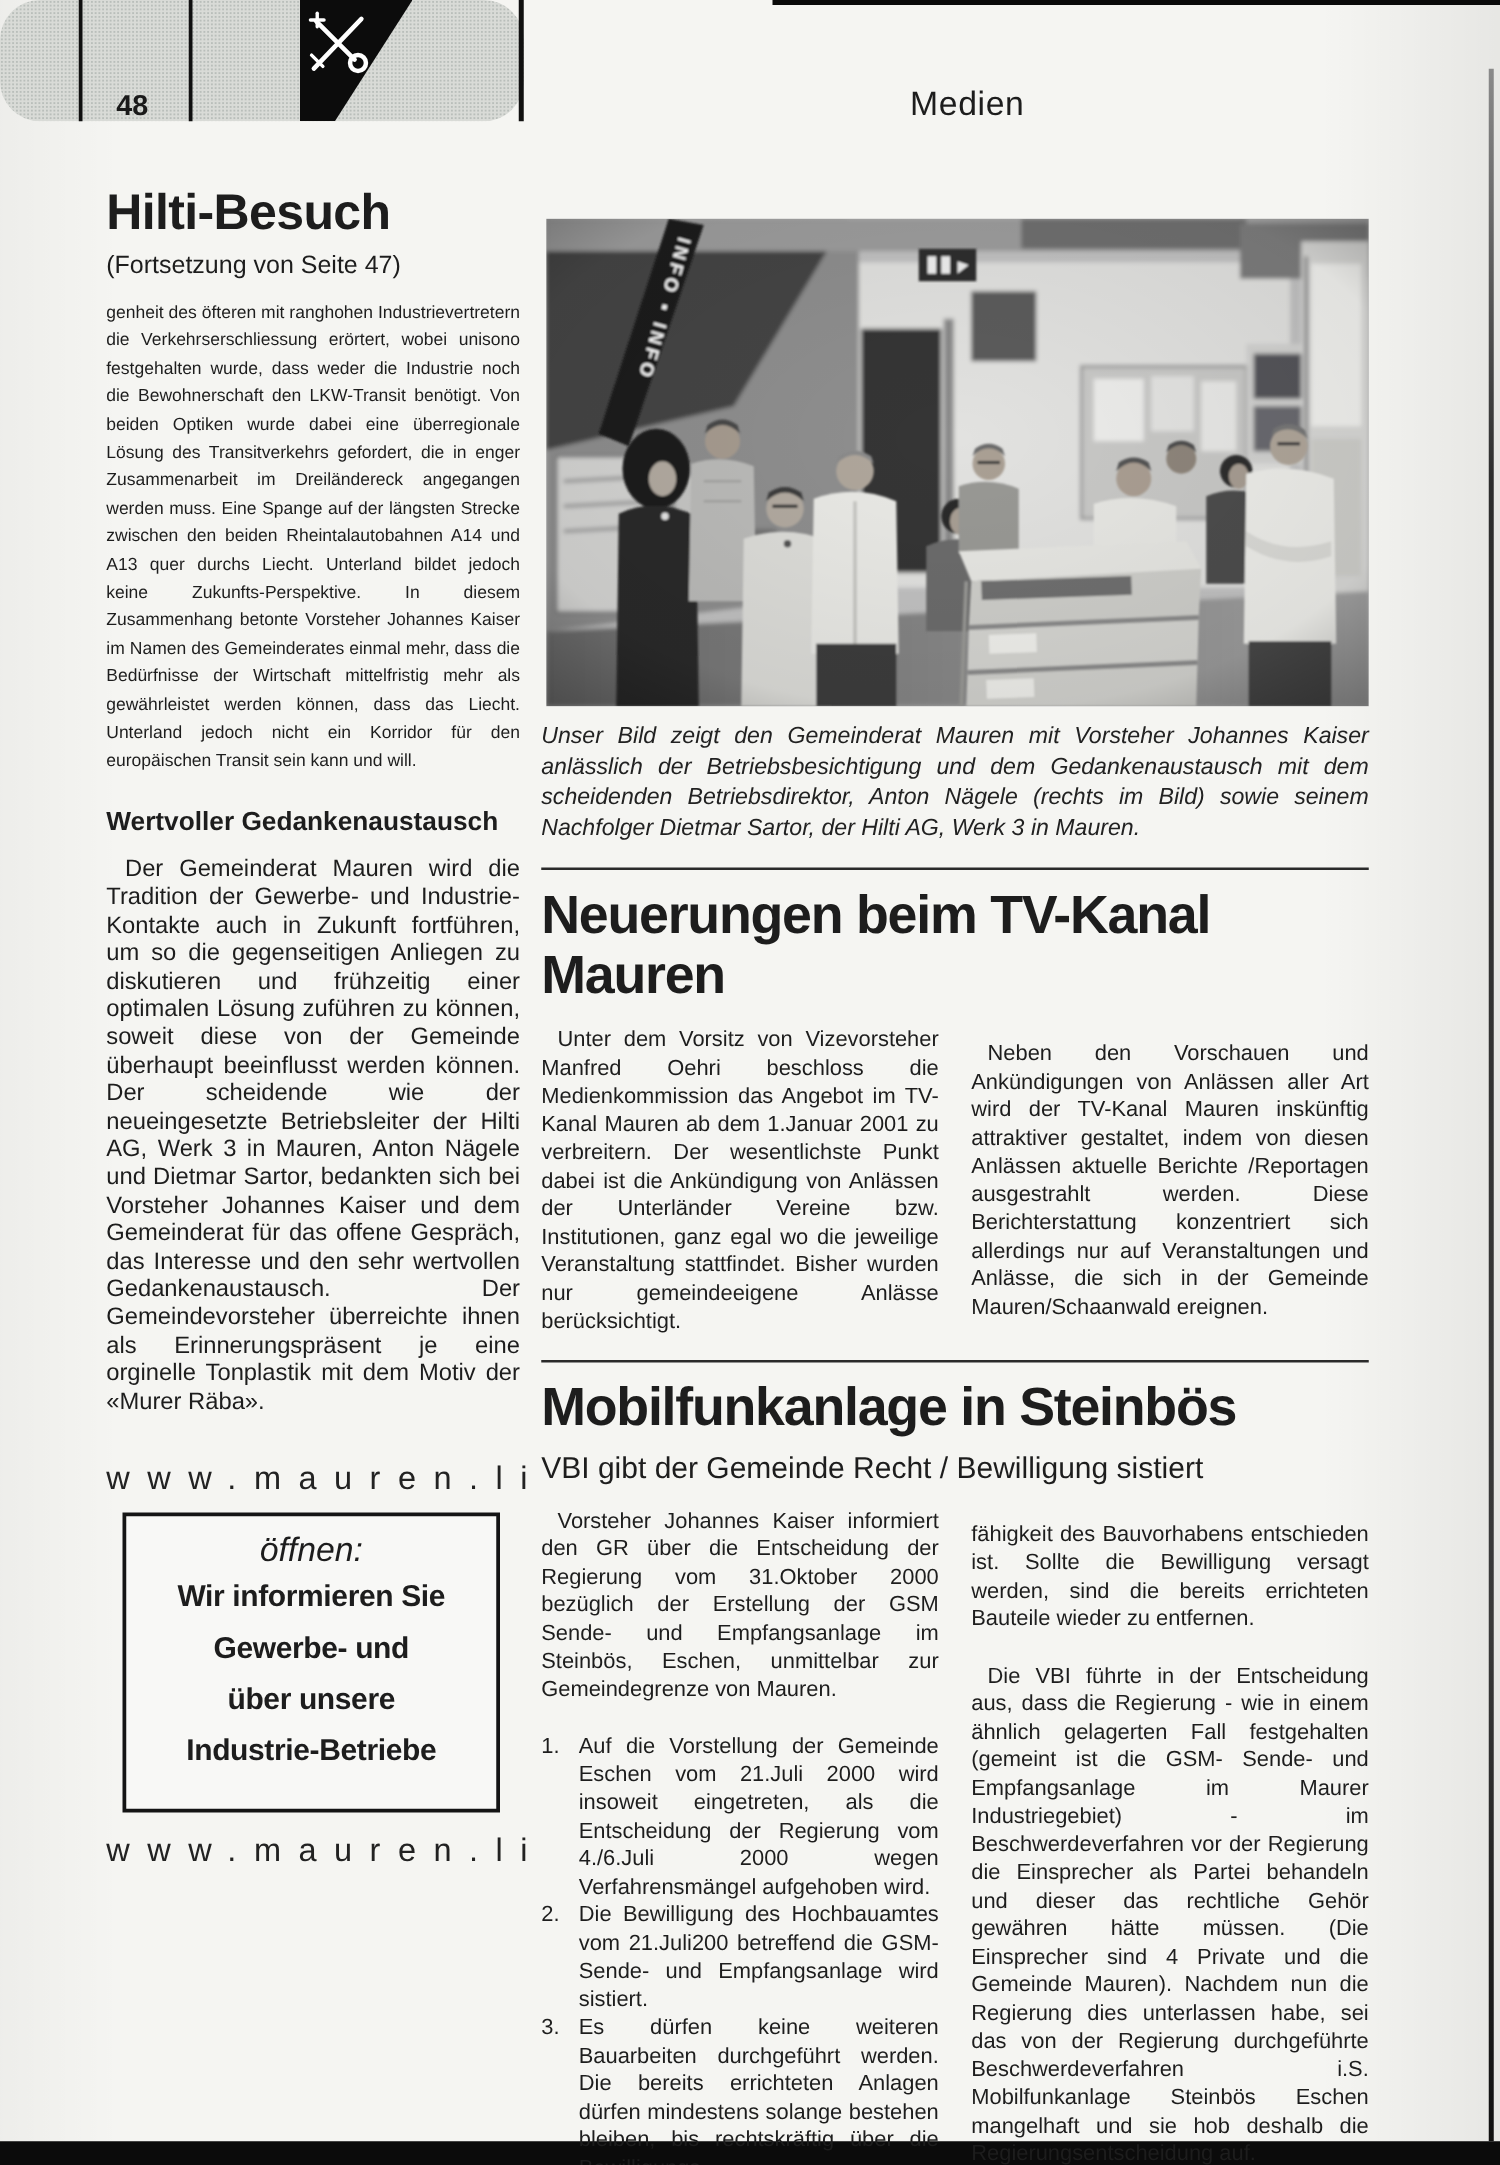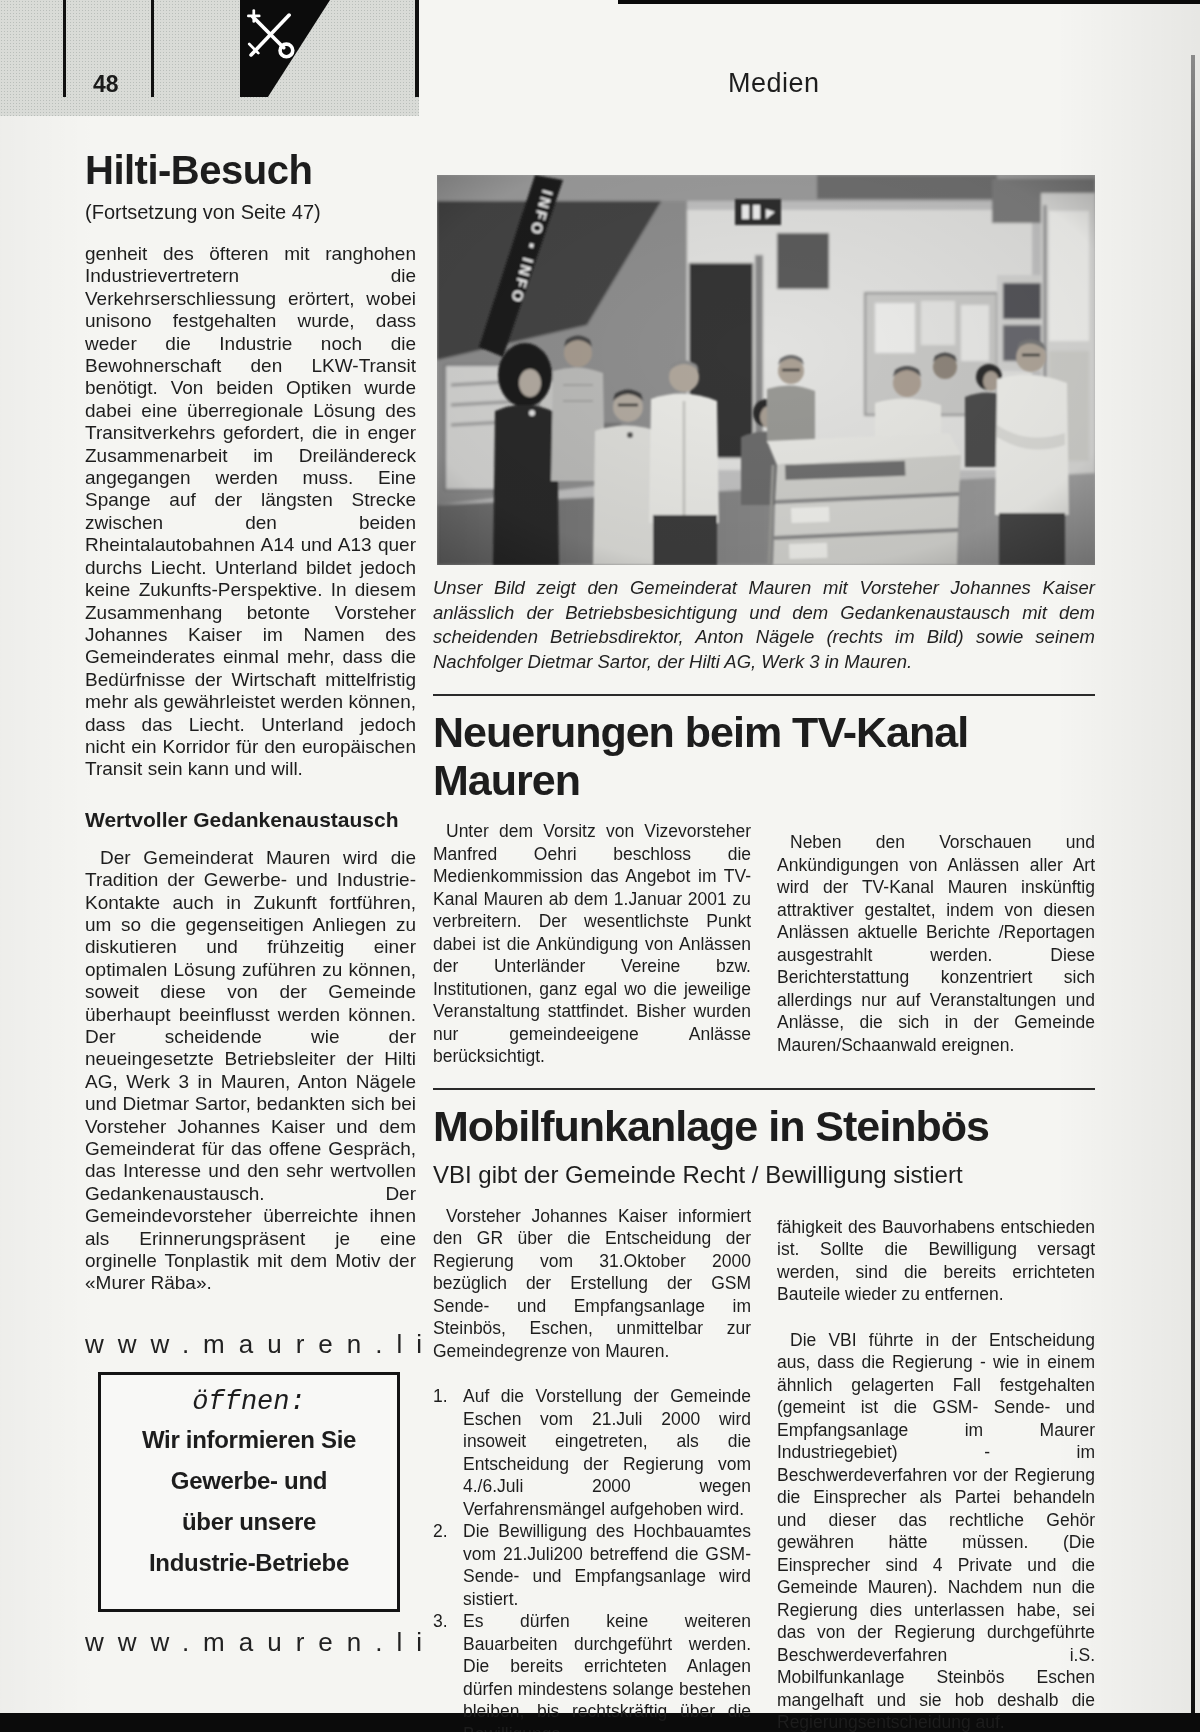--- a/index.html
+++ b/index.html
@@ -6,24 +6,25 @@
   .page{
     position:relative;width:1200px;height:1732px;margin:0 auto;
     background:#f5f5f2;
     background-image:linear-gradient(90deg, rgba(0,0,0,0.03), rgba(0,0,0,0) 8%, rgba(0,0,0,0) 88%, rgba(0,0,0,0.06));
     overflow:hidden;
     font-family:"Liberation Sans","DejaVu Sans",sans-serif;
     color:#1d1d1d;
   }
   
   .masthead-band{
-    position:absolute;left:0;top:0;width:419px;height:116px;
+    position:absolute;left:0;top:0;width:419px;height:97px;
     background-color:#d9dbd7;
     background-image:radial-gradient(#b9beba 0.9px, rgba(0,0,0,0) 1px);
     background-size:3px 3px;
+    border-radius:32px;
   }
   .band-line{position:absolute;top:0;height:97px;background:#101010;}
   .bl1{left:63px;width:3px}
   .bl2{left:151px;width:3px}
   .bl3{left:415px;width:4px}
   .crest-triangle{
     position:absolute;left:240px;top:0;width:90px;height:97px;background:#0c0c0c;
     clip-path:polygon(0 0,100% 0,31% 100%,0 100%);
   }
   .crest-triangle svg{position:absolute;left:2px;top:6px;}
@@ -31,27 +32,27 @@
   .section-title{position:absolute;left:728px;top:68px;font-size:27px;font-weight:normal;letter-spacing:0.5px;}
   .top-edge{position:absolute;left:618px;top:0;width:582px;height:4px;background:#0a0a0a;}
   .right-edge{position:absolute;left:1191px;top:55px;width:4px;height:1658px;
     background:linear-gradient(#8a8a8a,#2c2c2c 20%,#3a3a3a 75%,#101010);}
   .bottom-bar{position:absolute;left:0;top:1713px;width:1200px;height:19px;background:#0b0b0b;}
 
   
   .hilti-col{position:absolute;left:85px;top:148px;width:331px;}
   .hilti-title{font-size:40px;font-weight:bold;letter-spacing:-0.5px;margin:0;line-height:44px;}
   .continuation{font-size:20px;margin-top:9px;}
-  .hilti-p1{font-size:19px;line-height:22.4px;text-align:justify;}
+  .hilti-p1{font-size:14px;line-height:22.4px;text-align:justify;}
   .cross-head{margin-top:27px;font-size:21px;font-weight:bold;}
   .hilti-p2{margin-top:15px;font-size:19px;line-height:22.4px;text-align:justify;text-indent:15px;}
   .www{margin-top:34px;font-size:26px;letter-spacing:14px;white-space:nowrap;color:#222;}
   .ad-box{margin-top:12px;margin-left:13px;width:266px;border:3px solid #141414;
     padding:10px 15px 26px;text-align:center;background:rgba(255,255,255,0.35);}
-  .ad-open{font-style:italic;font-size:27px;line-height:34px;font-family:Liberation Mono, monospace;}
+  .ad-open{font-style:italic;font-size:27px;line-height:34px;}
   .ad-line{font-size:24px;font-weight:bold;line-height:41px;letter-spacing:-0.3px;}
   .www2{margin-top:15px;}
 
   
   .photo{position:absolute;left:437px;top:175px;width:658px;height:390px;background:#b5b5b5;overflow:hidden;}
   .photo svg{display:block;}
 
   
   .right-sec{position:absolute;left:433px;top:576px;width:662px;}
   .caption{font-style:italic;font-size:18.5px;line-height:24.5px;text-align:justify;color:#222;}

